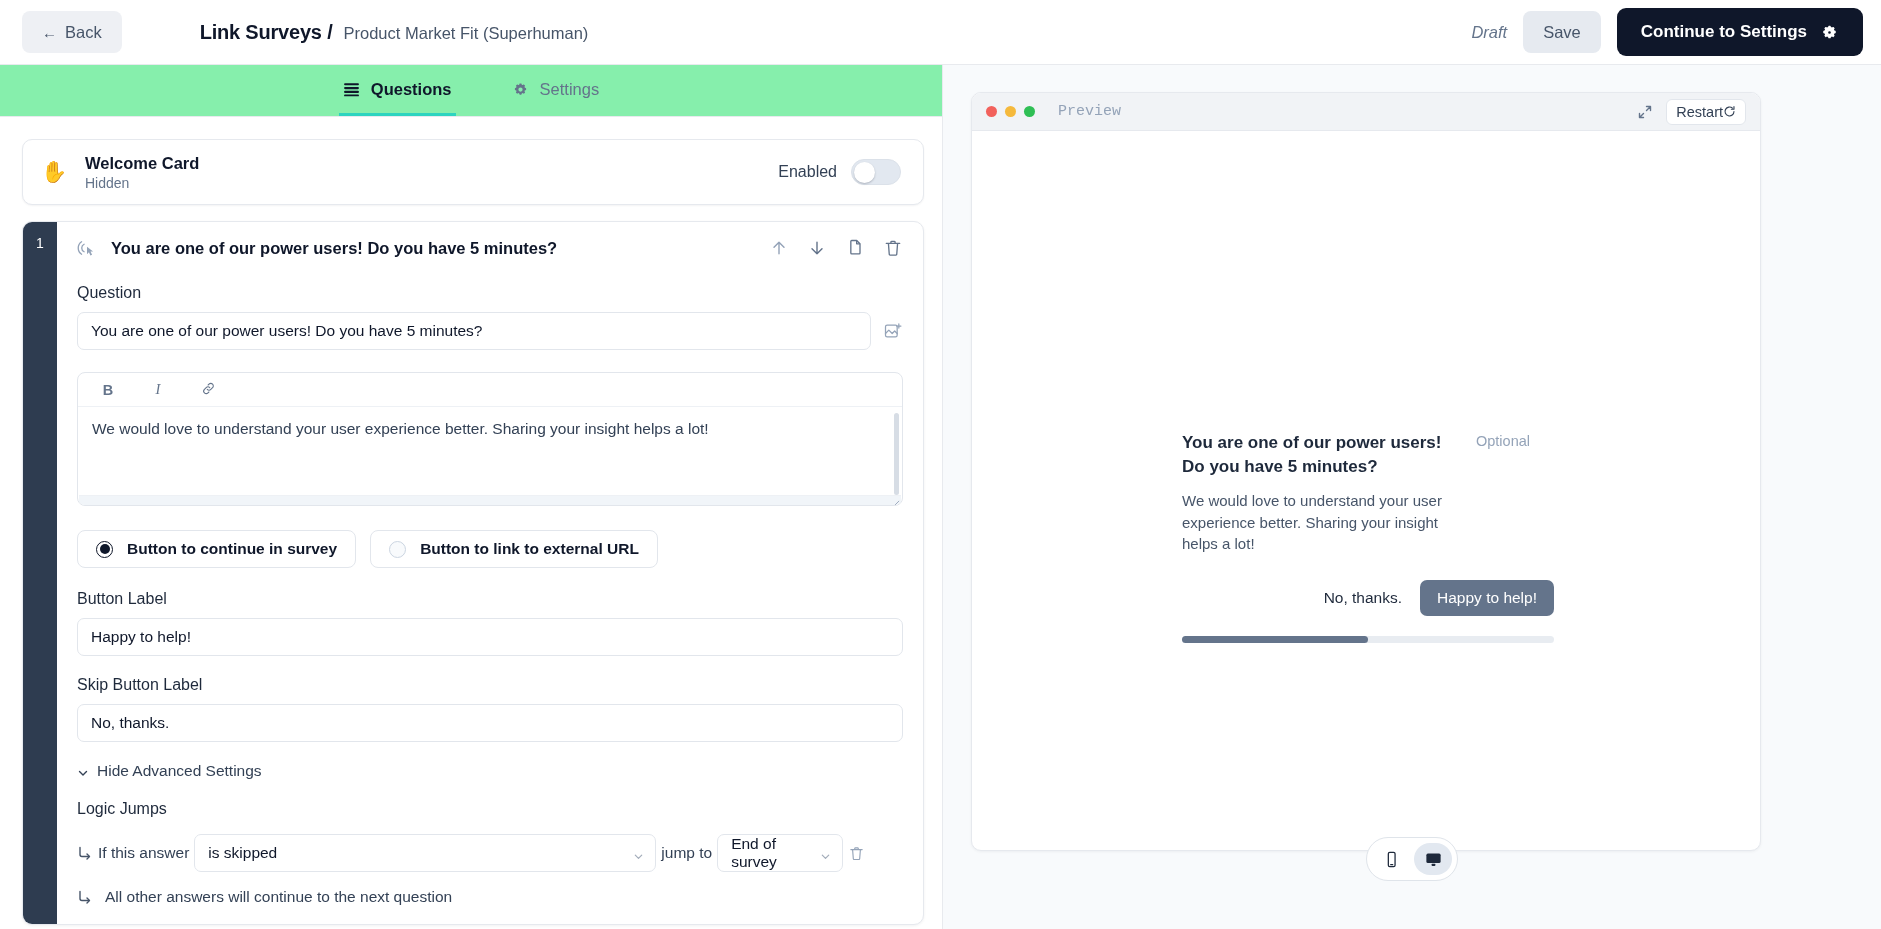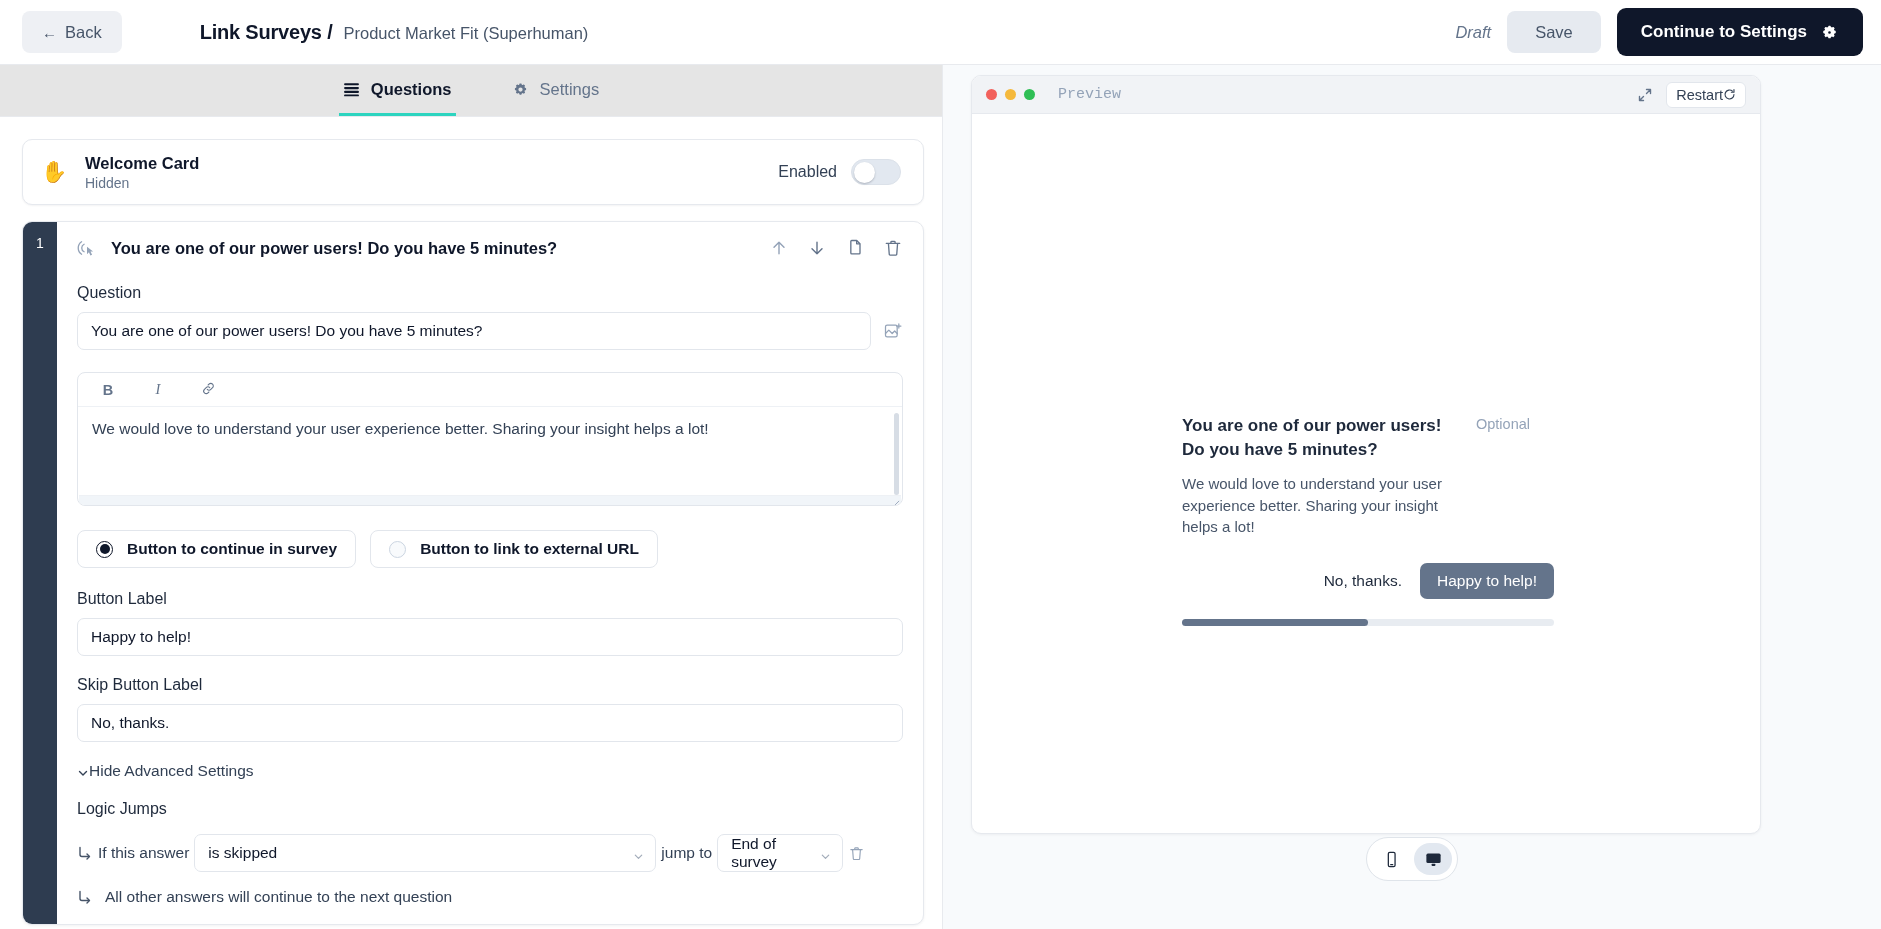--- a/index.html
+++ b/index.html
@@ -30,21 +30,21 @@
     font-family: inherit;
   }
   .back-arrow { font-size: 15px; line-height: 1; }
   .crumbs { display: flex; align-items: baseline; gap: 11px; margin-left: 30px; }
   .crumb-main { font-size: 20px; font-weight: 700; color: #0f172a; letter-spacing: -0.2px; margin-left: 48px; }
   .crumb-sub { font-size: 16.5px; color: #475569; }
   .topbar-right { margin-left: auto; display: flex; align-items: center; gap: 16px; }
   .draft-txt { font-size: 16.5px; font-style: italic; color: #64748b; }
   .save-btn {
     background: #e6eaf0; color: #475569; border: none; border-radius: 8px;
-    height: 42px; padding: 0 28px; font-size: 16.5px; cursor: pointer; font-family: inherit;
+    height: 42px; padding: 0 20px; font-size: 16.5px; cursor: pointer; font-family: inherit;
   }
   .continue-btn {
     background: #0f172a; color: #ffffff; border: none; border-radius: 9px;
     height: 48px; padding: 0 24px; font-size: 17px; font-weight: 700;
     display: flex; align-items: center; gap: 13px; cursor: pointer; font-family: inherit;
   }
   .gear { width: 19px; height: 19px; display: inline-block; }
 
   
   .body-split { flex: 1; display: flex; min-height: 0; }
@@ -52,21 +52,21 @@
     width: 943px; min-width: 943px; background: #ffffff;
     display: flex; flex-direction: column; min-height: 0;
     border-right: 1px solid #e8eaee;
   }
   .right-pane { flex: 1; background: #f8fafc; position: relative; }
 
   
   .tabs {
     height: 52px; min-height: 52px; display: flex; align-items: stretch;
     justify-content: center; gap: 52px; border-bottom: 1px solid #e8eaee;
-    background: #e5e5e5;
+    background: #86efac;
   }
   .tab {
     display: flex; align-items: center; gap: 11px;
     font-size: 16.5px; color: #64748b; cursor: pointer;
     padding: 0 4px; border-bottom: 3px solid transparent;
     background: none; border-top: none; border-left: none; border-right: none;
     font-family: inherit;
   }
   .tab.active { color: #0f172a; font-weight: 600; border-bottom-color: #2dd4bf; }
   .tab-ico { width: 17px; height: 17px; display: inline-block; }
@@ -167,21 +167,21 @@
     display: flex; align-items: center; justify-content: center; flex: 0 0 auto;
   }
   .radio-pill.checked .radio-dot { border-color: #0f172a; background: #ffffff; }
   .radio-pill.checked .radio-dot::after {
     content: ""; width: 10px; height: 10px; border-radius: 50%; background: #0f172a;
   }
 
   .stack-field { margin-bottom: 20px; }
 
   .adv-toggle {
-    display: flex; align-items: center; font-size: 15.5px;
+    display: flex; align-items: center; gap: 8px; font-size: 15.5px;
     color: #334155; cursor: pointer; margin-bottom: 20px;
     background: none; border: none; font-family: inherit; padding: 0;
   }
   .chev { width: 12px; height: 12px; }
 
   .logic-label { font-size: 16px; color: #1e293b; margin-bottom: 16px; display: block; }
   .logic-row { display: flex; align-items: center; gap: 5px; }
   .logic-arrow { width: 16px; height: 16px; flex: 0 0 auto; }
   .logic-text { font-size: 15.5px; color: #334155; white-space: nowrap; }
   .select {
@@ -190,21 +190,21 @@
     font-size: 15.5px; color: #0f172a; justify-content: space-between; gap: 10px;
   }
   .select.wide { width: 462px; }
   .select.narrow { width: 126px; }
   .sel-chev { width: 11px; height: 11px; flex: 0 0 auto; opacity: .6; }
   .trash-sm { width: 17px; height: 17px; cursor: pointer; flex: 0 0 auto; }
   .cut-line { margin-top: 16px; font-size: 15.5px; color: #334155; display: flex; gap: 12px; align-items: center; }
 
   
   .preview-frame {
-    position: absolute; left: 28px; top: 10px; width: 790px; height: 759px;
+    position: absolute; left: 28px; top: 27px; width: 790px; height: 759px;
     background: #ffffff; border: 1px solid #e6e9ee; border-radius: 10px;
     display: flex; flex-direction: column; overflow: hidden;
     box-shadow: 0 1px 3px rgba(15,23,42,.05);
   }
   .pv-bar {
     height: 38px; min-height: 38px; background: #f1f3f6;
     border-bottom: 1px solid #e6e9ee; display: flex; align-items: center;
     padding: 0 14px; gap: 8px;
   }
   .dot { width: 11px; height: 11px; border-radius: 50%; }

